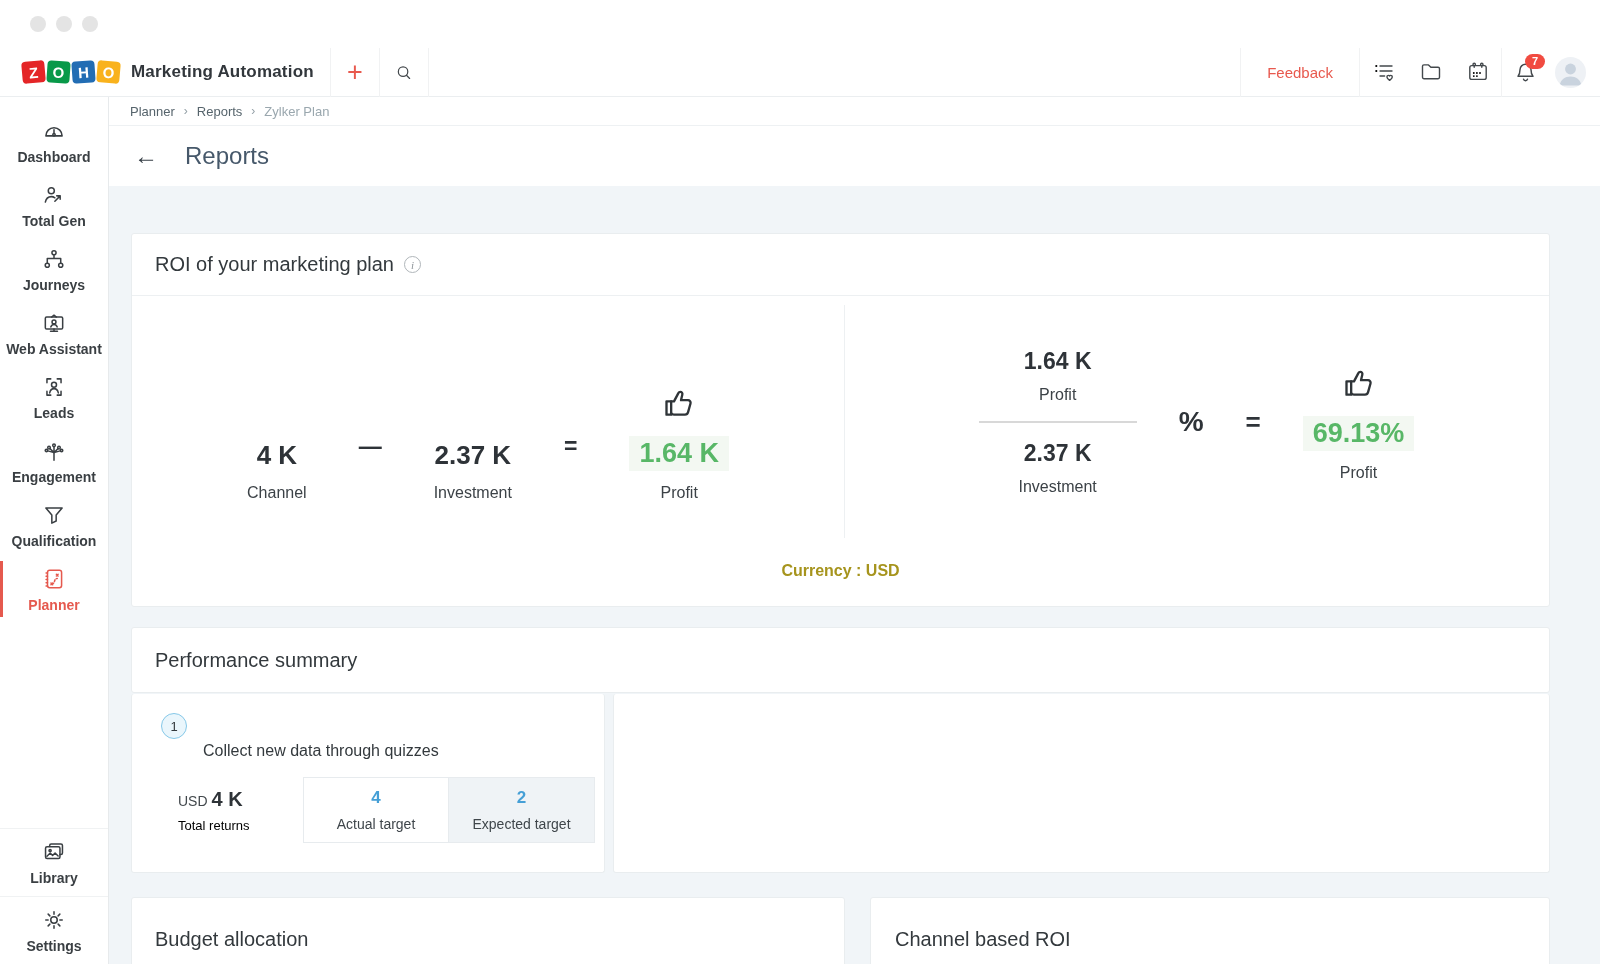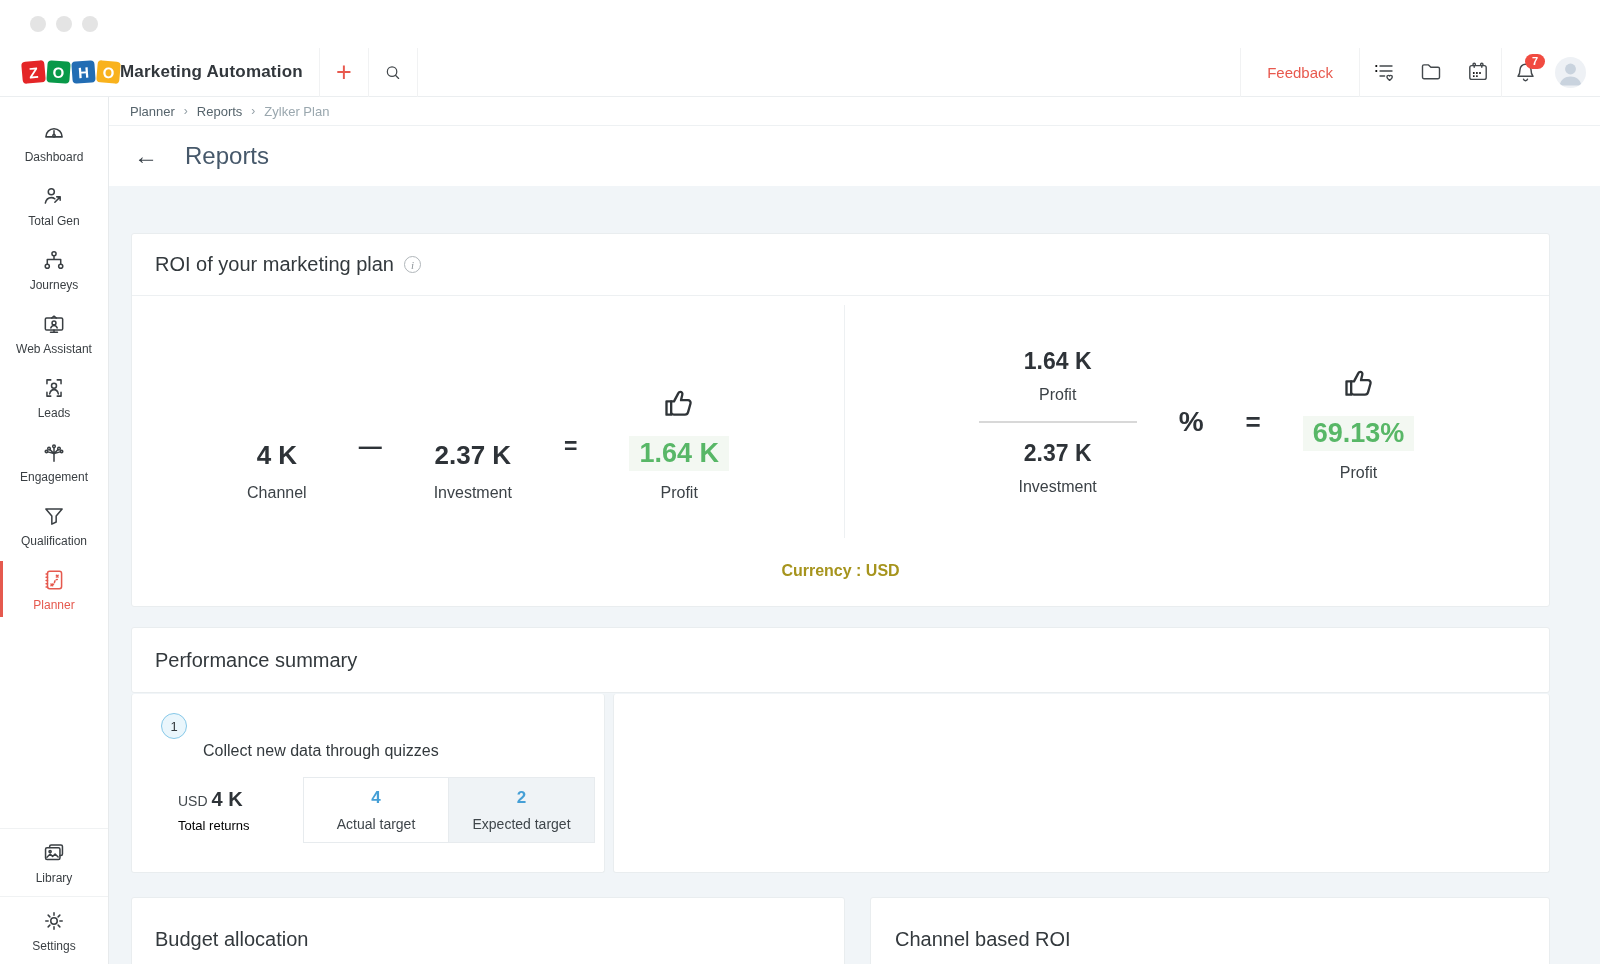--- a/index.html
+++ b/index.html
@@ -10,38 +10,38 @@
   .traffic-dot { width:16px; height:16px; border-radius:50%; background:#e4e4e4; }
 
   
   .app-header { height:49px; background:#fff; border-bottom:1px solid #ebeef0; display:flex; align-items:center; padding:0 0 0 22px; }
   .logo { display:flex; gap:2px; align-items:center; cursor:pointer; }
   .logo-tile { width:23px; height:22px; border-radius:4px; color:#fff; font-weight:bold; font-size:15px; display:flex; align-items:center; justify-content:center; }
   .logo-tile:nth-child(1){ transform:rotate(-5deg); }
   .logo-tile:nth-child(2){ transform:rotate(4deg); }
   .logo-tile:nth-child(3){ transform:rotate(-4deg); }
   .logo-tile:nth-child(4){ transform:rotate(5deg); }
-  .app-title { font-size:17px; font-weight:bold; color:#32373c; letter-spacing:.2px; }
+  .app-title { font-size:17px; font-weight:bold; color:#32373c; margin-left:11px; letter-spacing:.2px; }
   .hdr-sep { width:1px; height:49px; background:#f1f2f3; }
   .hdr-cell { height:49px; display:flex; align-items:center; justify-content:center; }
   .plus-btn { width:48px; font-size:27px; font-weight:300; color:#e8594e; cursor:pointer; }
   .search-btn { width:48px; cursor:pointer; }
   .hdr-right { margin-left:auto; display:flex; align-items:center; height:49px; }
   .feedback { color:#e8594e; font-size:15px; padding:0 26px; cursor:pointer; }
   .hdr-icon { width:47px; cursor:pointer; position:relative; }
   .hdr-icon svg, .search-btn svg { display:block; }
   .badge { position:absolute; top:6px; right:4px; background:#f14b41; color:#fff; font-size:11px; font-weight:bold; min-width:20px; height:15px; border-radius:8px; display:flex; align-items:center; justify-content:center; padding:0 4px; }
   .avatar { width:31px; height:31px; border-radius:50%; background:#eef1f5; overflow:hidden; margin:0 14px 0 6px; cursor:pointer; }
 
   
   .main { display:flex; height:867px; }
   .sidebar { width:109px; background:#fff; border-right:1px solid #e7eaec; display:flex; flex-direction:column; padding-top:12px; flex-shrink:0; }
   .nav-item { height:64px; display:flex; flex-direction:column; align-items:center; justify-content:center; gap:5px; position:relative; cursor:pointer; color:#3a3f43; }
   .nav-item svg { stroke:#3a3f43; }
-  .nav-label { font-size:12px; font-weight:400; }
+  .nav-label { font-size:14px; font-weight:700; }
   .nav-item.active { color:#e5594e; }
   .nav-item.active svg { stroke:#e5594e; }
   .nav-item.active::before { content:""; position:absolute; left:0; top:4px; bottom:4px; width:3px; background:#e5594e; }
   .nav-spacer { flex:1; }
   .nav-bottom { height:68px; border-top:1px solid #f0f2f3; }
 
   .content { flex:1; background:#f1f5f8; display:flex; flex-direction:column; overflow:hidden; }
   .breadcrumb-bar { height:29px; background:#fff; border-bottom:1px solid #eef1f3; display:flex; align-items:center; padding-left:21px; font-size:13px; gap:9px; flex-shrink:0; }
   .crumb { color:#56646c; cursor:pointer; }
   .crumb-sep { color:#94a0a7; font-size:12px; }

